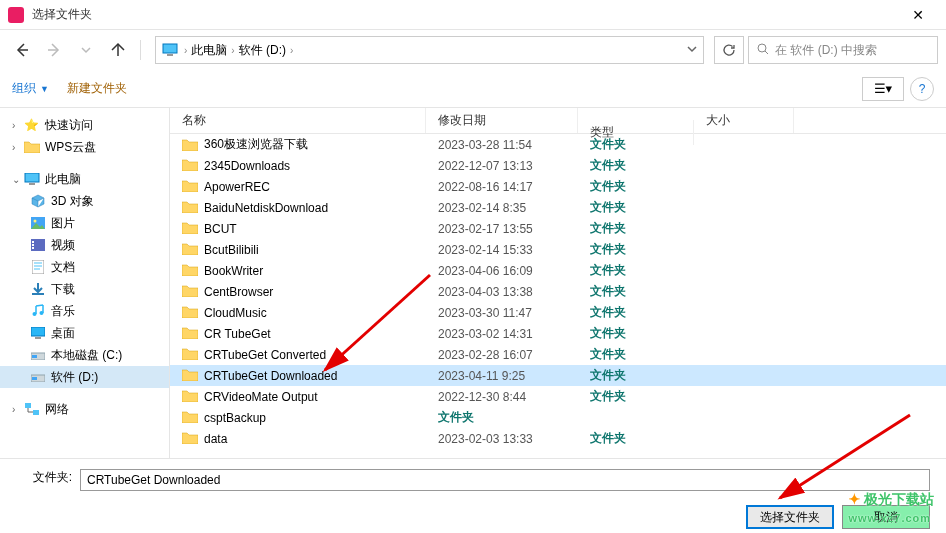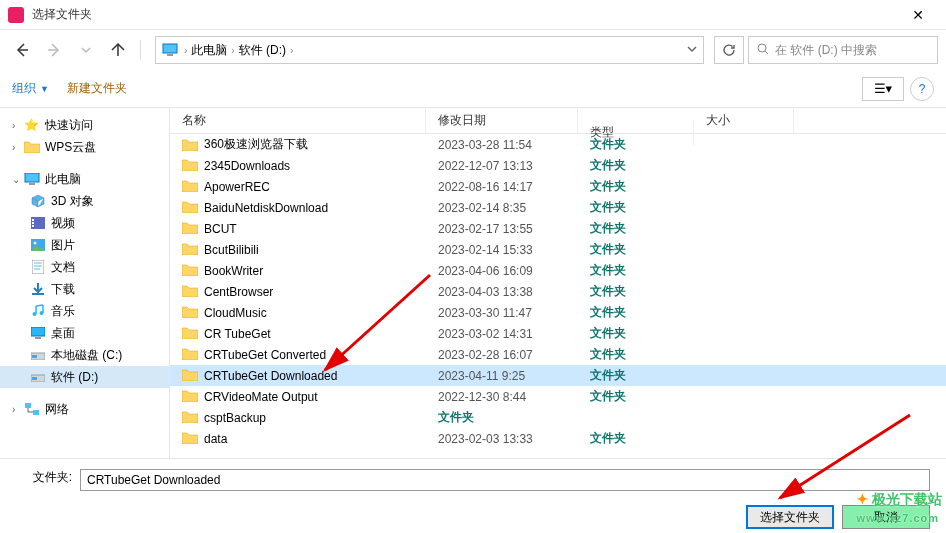--- a/index.html
+++ b/index.html
@@ -61,21 +61,21 @@
     
     .footer { border-top: 1px solid #e5e5e5; padding: 10px 16px; }
     .folder-input-row { display: flex; align-items: flex-start; margin-bottom: 14px; }
     .folder-input-row .label { font-size: 12px; width: 56px; text-align: right; margin-right: 8px; }
     .folder-input-row input { flex: 1; height: 22px; border: 1px solid #999; padding: 0 6px; font-size: 12px; }
     .btn-row { display: flex; justify-content: flex-end; gap: 8px; }
     .btn-row button { width: 88px; height: 24px; font-size: 12px; border: 1px solid #888; background: #86efac; cursor: pointer; }
     .btn-row button.primary { border: 2px solid #0078d7; background: #e9e9e9; }
     
     .arrow-annotation { position: absolute; pointer-events: none; }
-    .watermark { position: absolute; bottom: 8px; right: 4px; font-size: 14px; color: #3fc46a; font-weight: bold; text-shadow: 0 0 2px #fff; }
+    .watermark { position: absolute; bottom: 8px; right: 12px; font-size: 14px; color: #3fc46a; font-weight: bold; text-shadow: 0 0 2px #fff; }
     .watermark .sub { font-size: 11px; color: #3fc46a; letter-spacing: 1px; }
   </style>
 </head>
 <body>
 
 <div class="titlebar">
   <div class="app-icon"></div>
   <div class="title">选择文件夹</div>
   <div class="close">✕</div>
 </div>
@@ -182,37 +182,37 @@
         <span class="icon">
           <svg width="14" height="14" viewBox="0 0 14 14">
             <path d="M7 1 L13 4 L7 7 L1 4 Z M1 4 V10 L7 13 V7 M13 4 V10 L7 13" fill="#5bb5e8" stroke="#2a7fb8" stroke-width="0.5"></path>
           </svg>
         </span>
         <span>3D 对象</span>
       </div>
     <div class="side-item lvl2">
         <span class="icon">
           <svg width="14" height="12" viewBox="0 0 14 12">
+            <rect x="0" y="0" width="14" height="12" fill="#42a5f5"></rect>
+            <circle cx="4" cy="4" r="1.5" fill="#fff176"></circle>
+            <path d="M0 12 L5 6 L9 10 L11 8 L14 12 Z" fill="#66bb6a"></path>
+          </svg>
+        </span>
+        <span>图片</span>
+      </div>
+    <div class="side-item lvl2">
+        <span class="icon">
+          <svg width="14" height="12" viewBox="0 0 14 12">
             <rect x="0" y="0" width="14" height="12" fill="#5c6bc0"></rect>
             <rect x="1" y="2" width="2" height="2" fill="#fff"></rect>
             <rect x="1" y="5" width="2" height="2" fill="#fff"></rect>
             <rect x="1" y="8" width="2" height="2" fill="#fff"></rect>
           </svg>
         </span>
         <span>视频</span>
-      </div>
-    <div class="side-item lvl2">
-        <span class="icon">
-          <svg width="14" height="12" viewBox="0 0 14 12">
-            <rect x="0" y="0" width="14" height="12" fill="#42a5f5"></rect>
-            <circle cx="4" cy="4" r="1.5" fill="#fff176"></circle>
-            <path d="M0 12 L5 6 L9 10 L11 8 L14 12 Z" fill="#66bb6a"></path>
-          </svg>
-        </span>
-        <span>图片</span>
       </div>
     <div class="side-item lvl2">
         <span class="icon">
           <svg width="12" height="14" viewBox="0 0 12 14">
             <rect x="0" y="0" width="12" height="14" fill="#fff" stroke="#999"></rect>
             <path d="M2 3 H10 M2 6 H10 M2 9 H8" stroke="#4fc3f7"></path>
           </svg>
         </span>
         <span>文档</span>
       </div>

